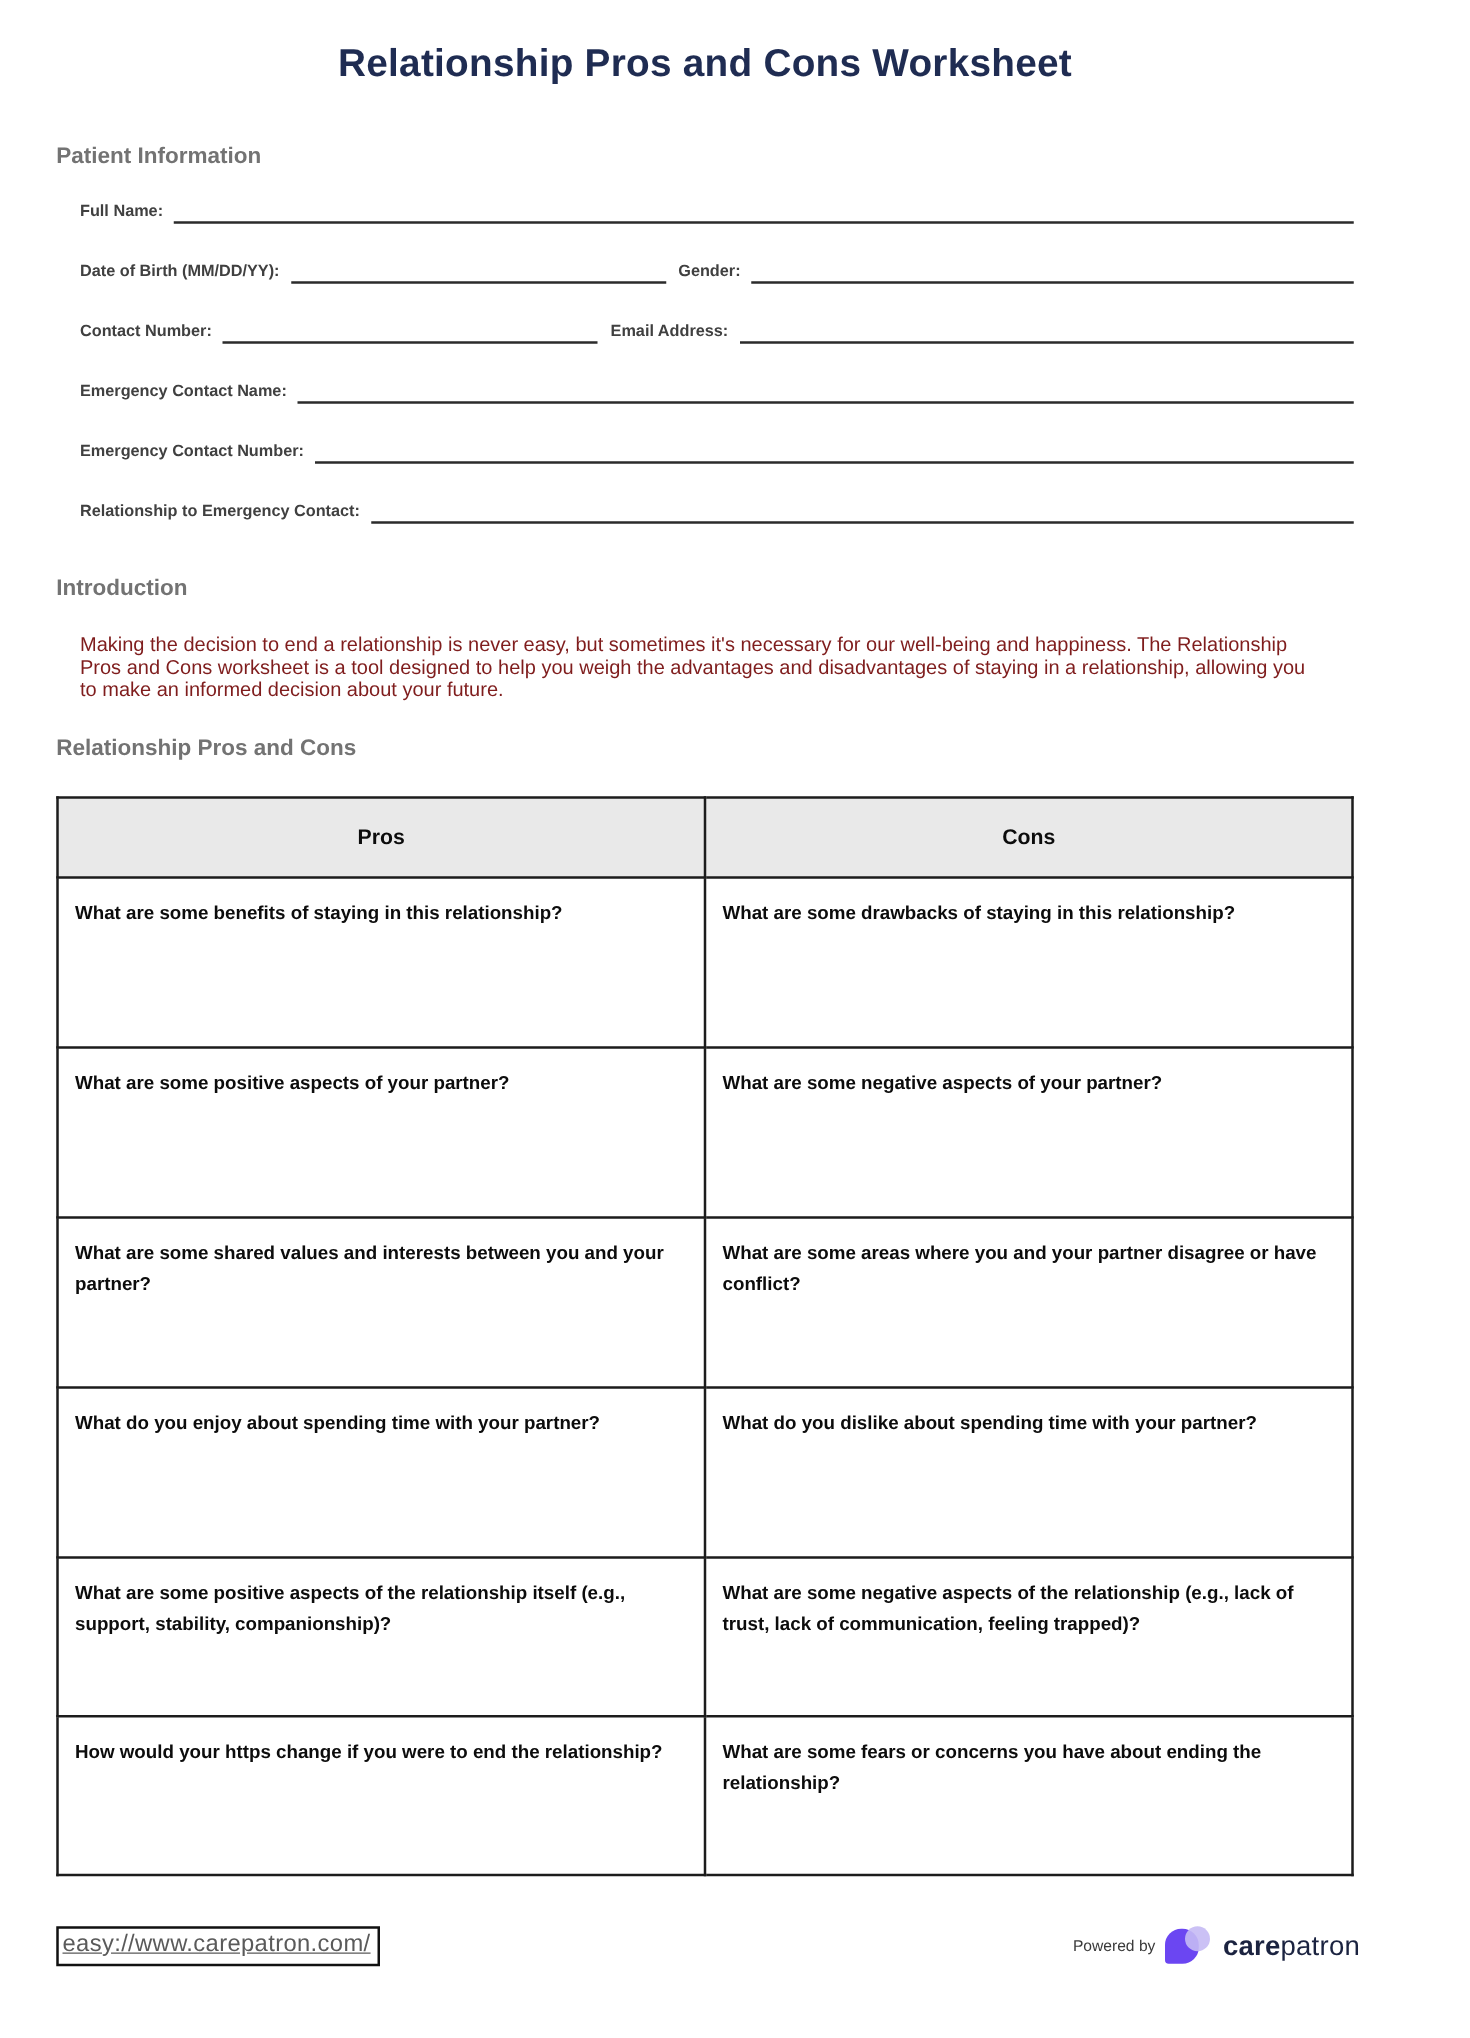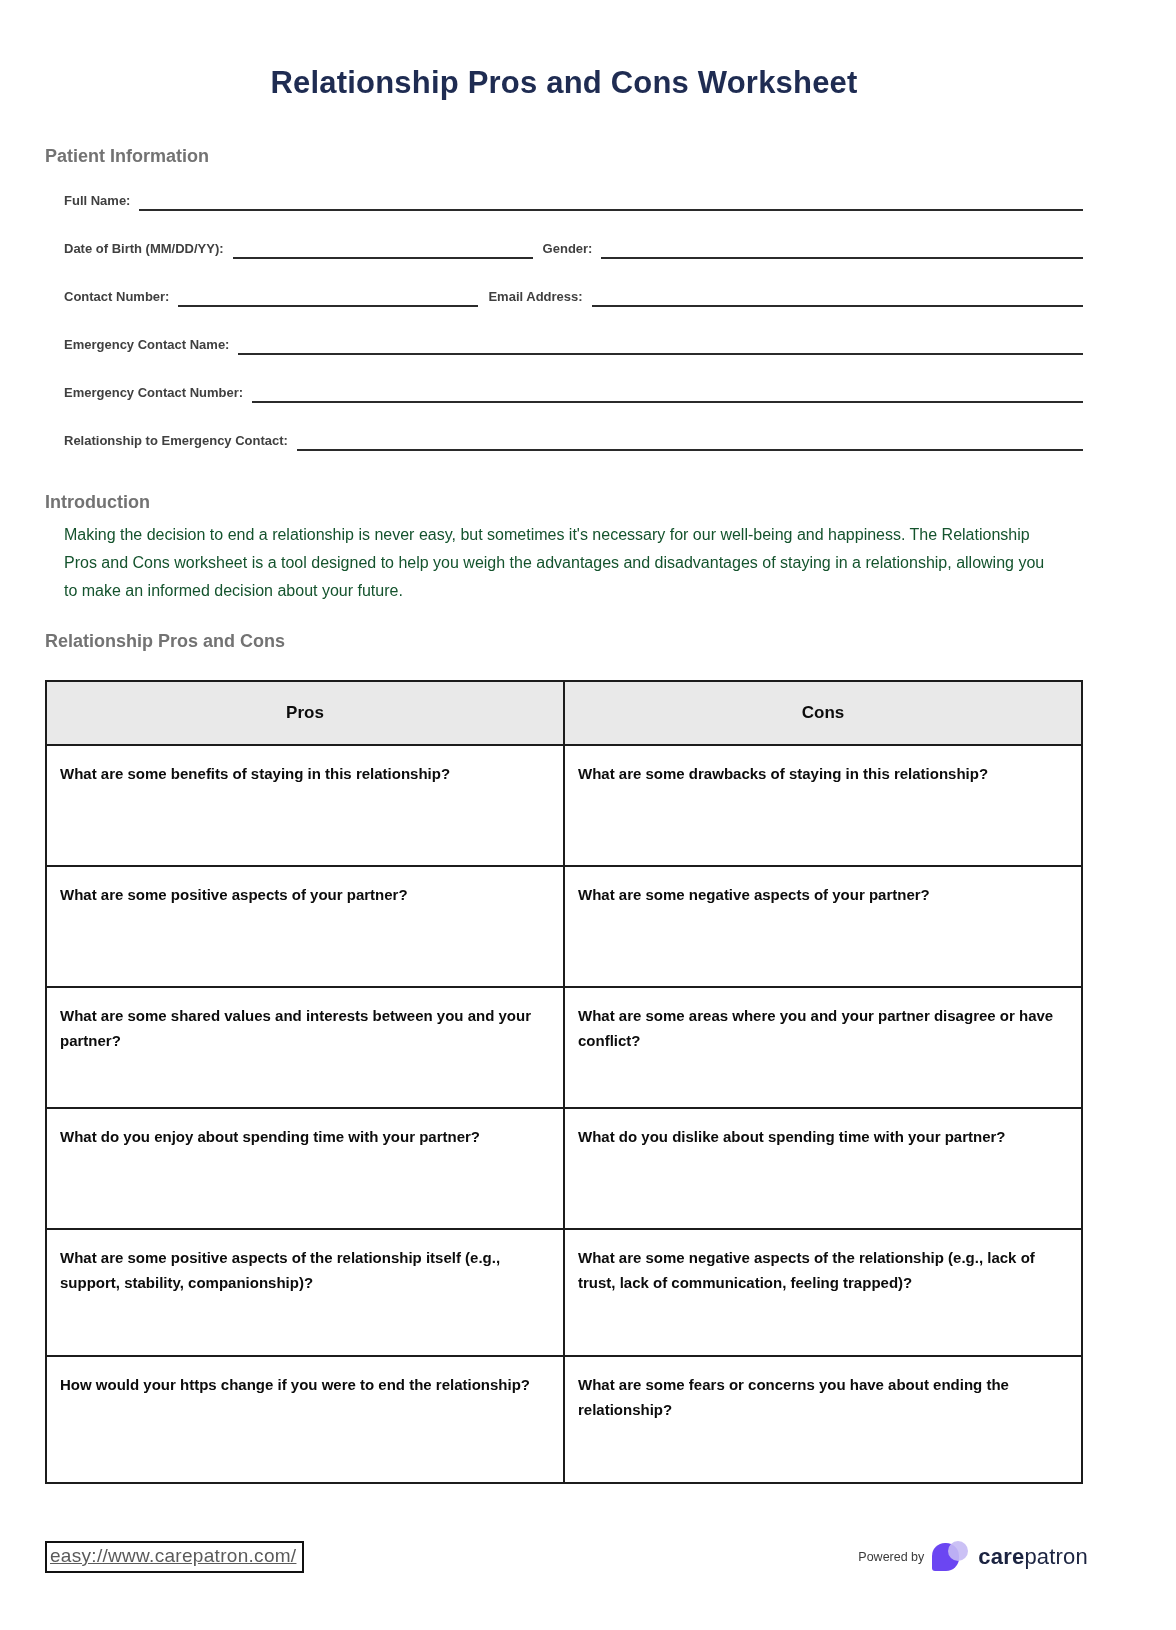--- a/index.html
+++ b/index.html
@@ -10,21 +10,21 @@
     color: #111111;
     position: relative;
     overflow: hidden;
   }
   .content {
     margin-left: 45px;
     width: 1038px;
   }
   
   .page-title {
-    margin-top: 64px;
+    margin-top: 32px;
     text-align: center;
     font-size: 31px;
     font-weight: bold;
     letter-spacing: 0.2px;
     color: var(--title-navy, #1f2c52);
     line-height: 38px;
   }
   
   h2.section-heading {
     font-size: 18px;
@@ -55,26 +55,26 @@
     height: 16px;
     margin-left: 9px;
     flex: 1 1 auto;
     cursor: text;
   }
   .fline.fixed { flex: 0 0 300px; }
   .flabel.second { margin-left: 10px; }
   
   .intro-heading { margin-top: 38px; }
   .intro-text {
-    margin-top: 6px;
+    margin-top: 25px;
     padding-left: 19px;
     max-width: 1012px;
     font-size: 16px;
-    line-height: 28px;
-    color: #14532d;
+    line-height: 18px;
+    color: #7f1d1d;
   }
   
   .proscons-heading { margin-top: 23px; }
   table.pc-table {
     margin-top: 26px;
     width: 1038px;
     border-collapse: collapse;
     table-layout: fixed;
   }
   .pc-table th, .pc-table td {
@@ -84,21 +84,21 @@
   .pc-table th {
     background: var(--header-bg, #e9e9e9);
     height: 64px;
     font-size: 17px;
     font-weight: bold;
     text-align: center;
     vertical-align: middle;
     color: #0c0c0c;
   }
   .pc-table td {
-    height: 121px;
+    height: 136px;
     padding: 15px 16px 0 13px;
   }
   .pc-table tbody tr:nth-child(5) td,
   .pc-table tbody tr:nth-child(6) td { height: 127px; }
   .cell-q {
     font-size: 15px;
     font-weight: bold;
     line-height: 25px;
     color: #0c0c0c;
   }

